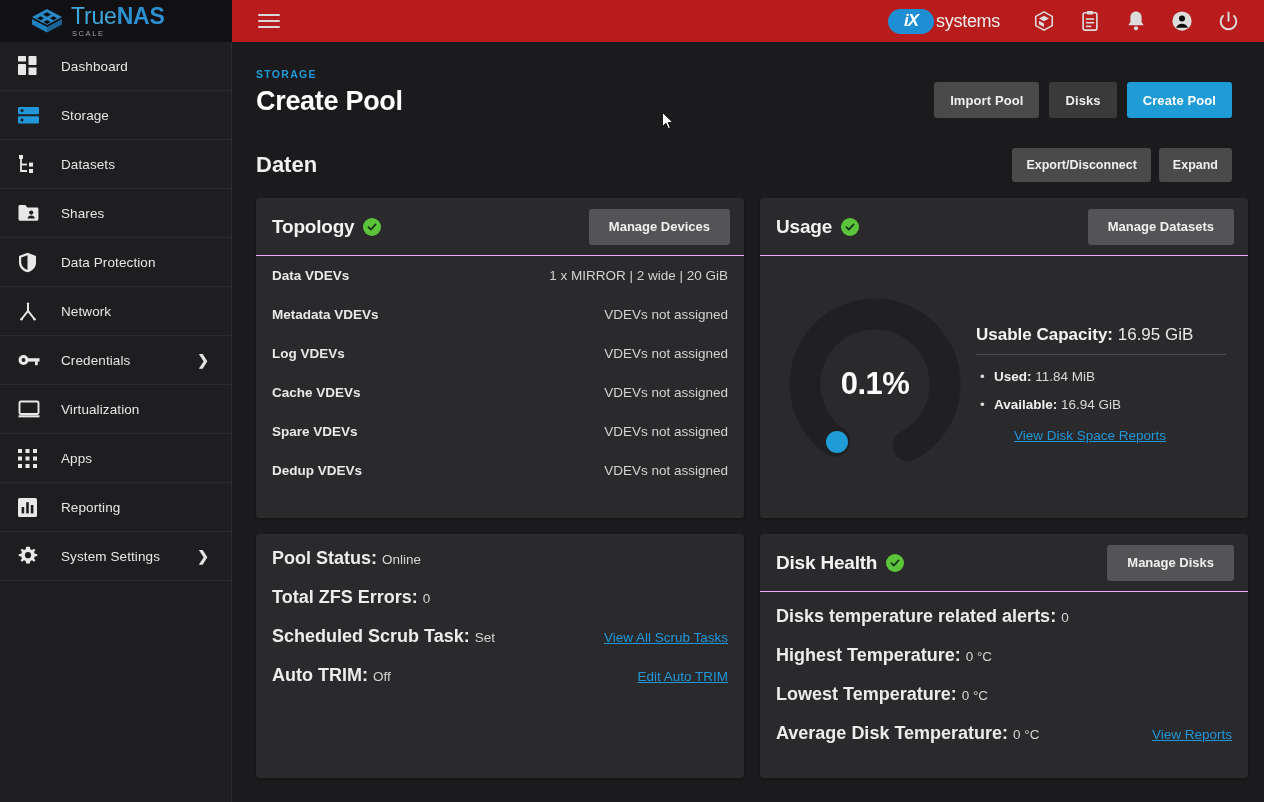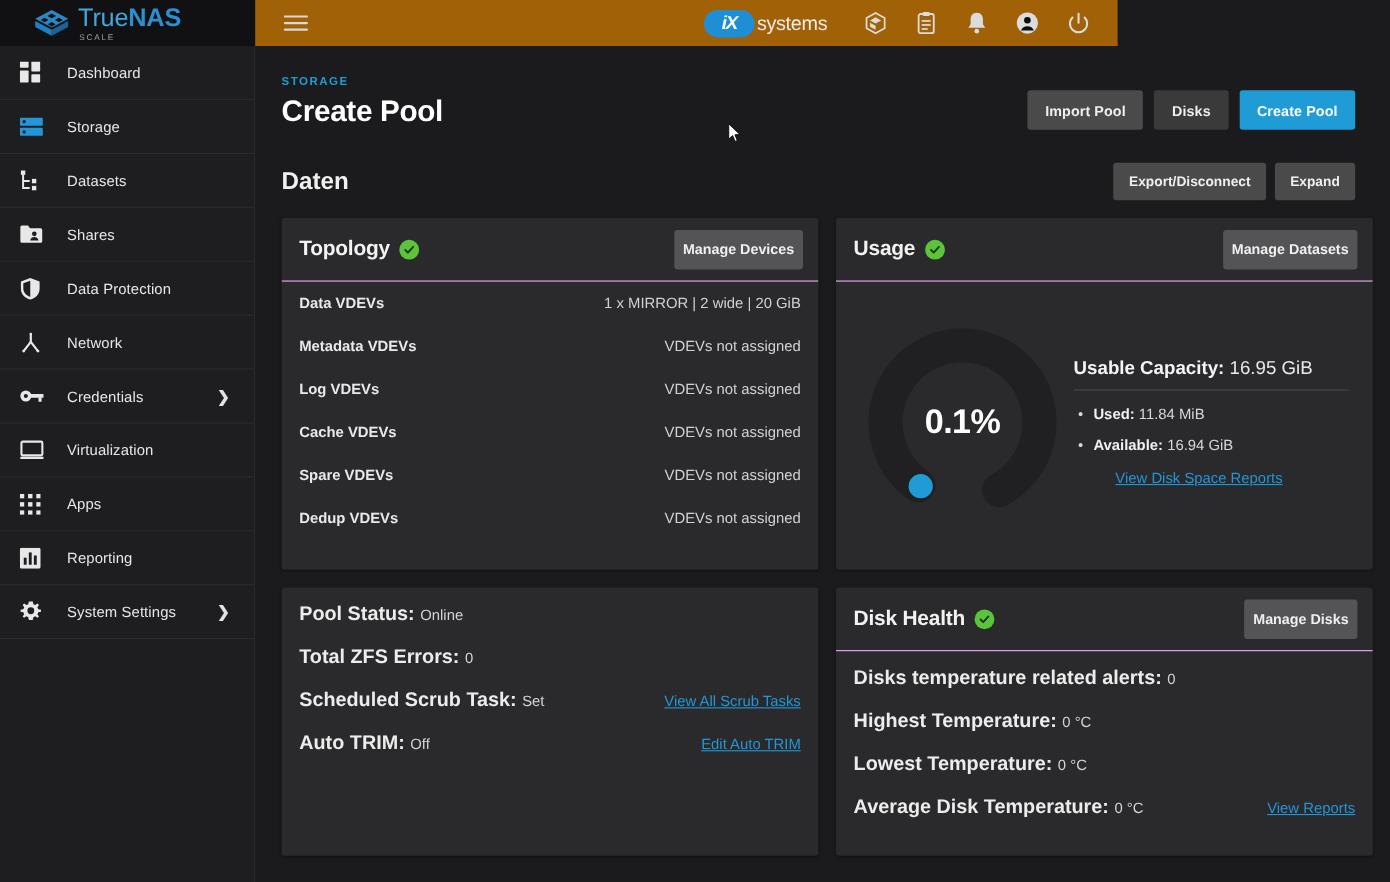--- a/index.html
+++ b/index.html
@@ -6,22 +6,22 @@
   html, body {
     width: 1264px; height: 802px;
     background: #1b1b1d;
     font-family: "Liberation Sans", sans-serif;
     overflow: hidden;
     color: #e0e0e0;
   }
   
   .topbar {
     position: absolute; top: 0; left: 0;
-    width: 1016px; height: 42px;
-    background: #a16207;
+    width: 1264px; height: 42px;
+    background: #b91c1c;
     display: flex; align-items: center;
   }
   .logo-area {
     width: 232px; height: 42px;
     display: flex; align-items: center;
     padding-left: 30px;
     background: #111113;
   }
   .logo-cube { width: 34px; height: 26px; margin-right: 7px; flex-shrink: 0; }
   .logo-text { display: flex; flex-direction: column; line-height: 1; }
@@ -137,21 +137,21 @@
   .card-title { font-size: 19px; font-weight: 700; color: #f2f2f2; letter-spacing: -0.2px; }
   .check-badge {
     width: 18px; height: 18px; border-radius: 50%;
     background: #5cc43a; margin-left: 9px;
     display: inline-flex; align-items: center; justify-content: center;
     flex-shrink: 0;
   }
   .check-badge svg { display:block; }
   .card-head-btn { margin-left: auto; }
   .btn-card {
-    height: 36px; padding: 0 8px; background: #545456; color: #f0f0f0;
+    height: 36px; padding: 0 20px; background: #545456; color: #f0f0f0;
     border: none; border-radius: 3px; font-size: 13px; font-weight: 700;
     cursor: pointer; font-family: "Liberation Sans", sans-serif;
     display:flex; align-items:center;
   }
 
   .card-body { padding: 14px 16px 16px 16px; }
   .kv-row {
     display: flex; align-items: baseline;
     height: 39px;
   }

